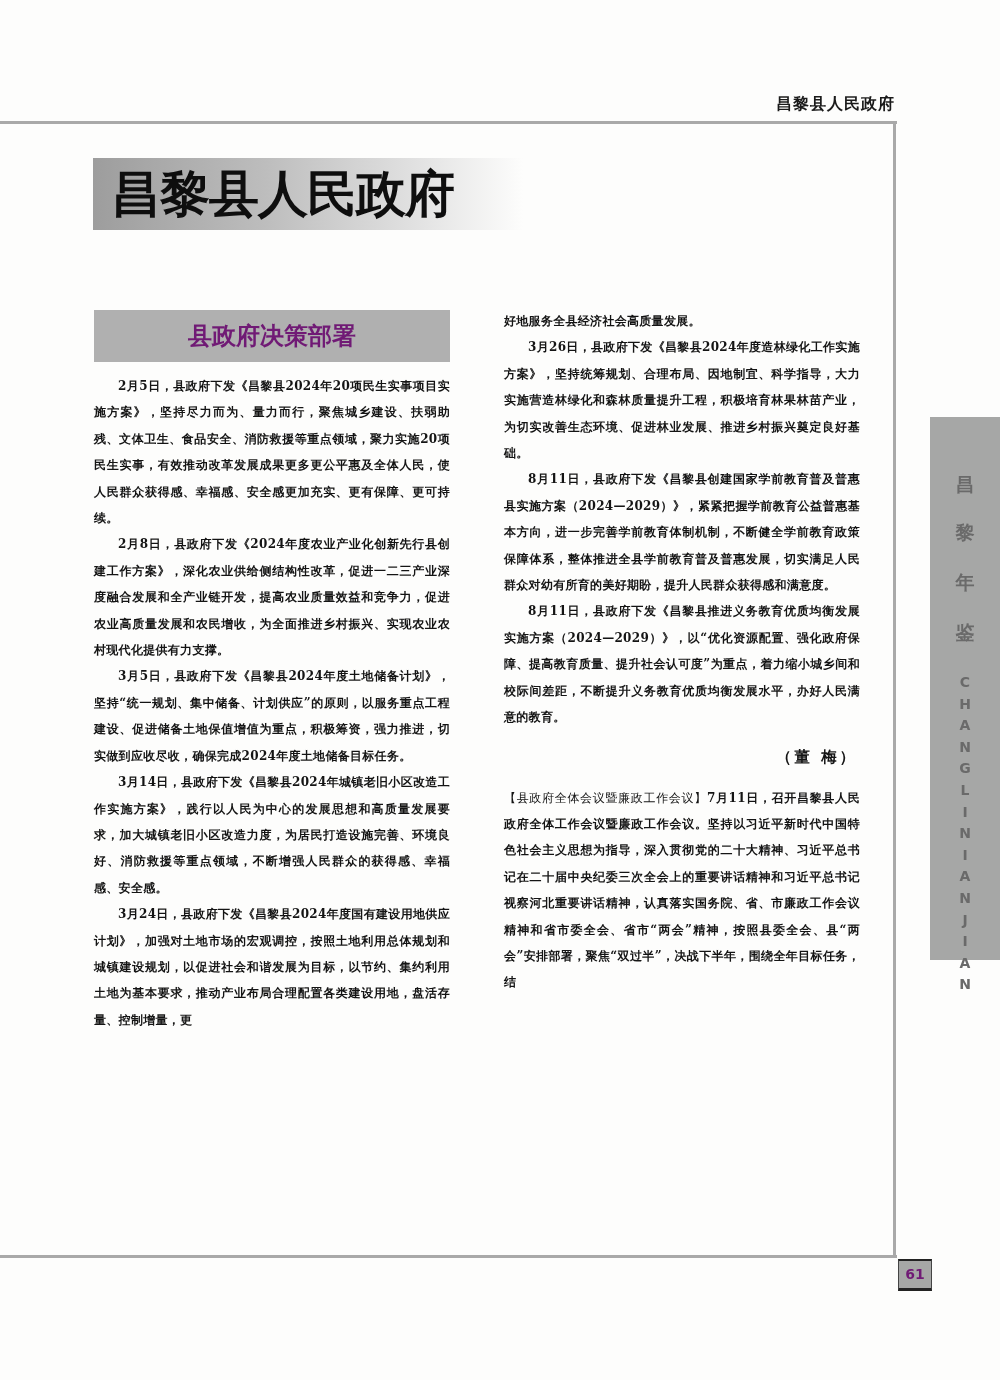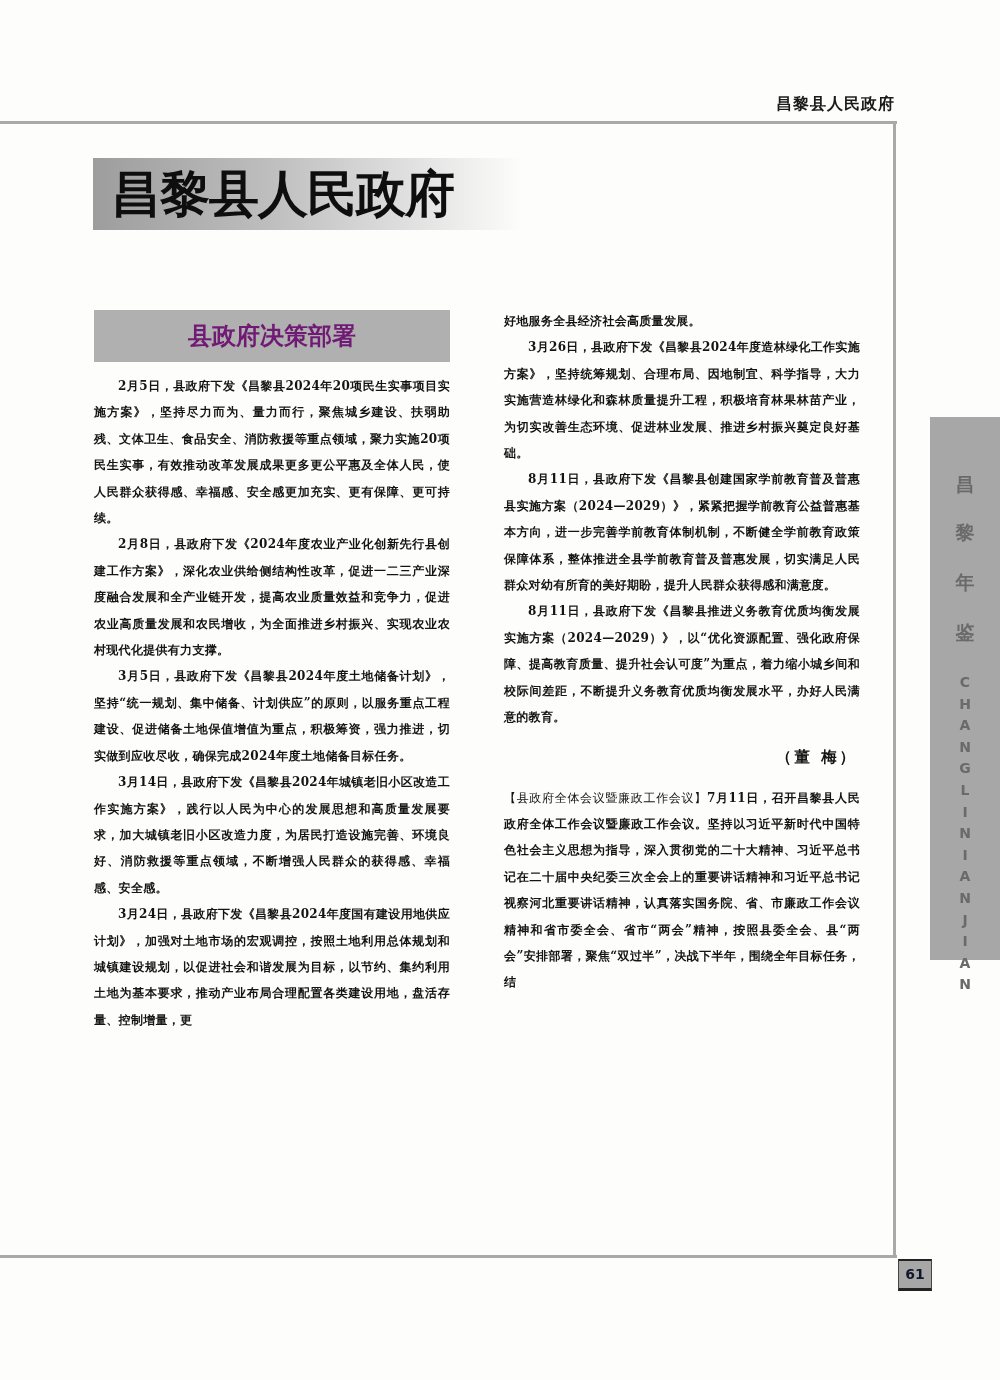--- a/index.html
+++ b/index.html
@@ -63,21 +63,21 @@
   .para.noindent { text-indent: 0; }
   .credit {
     text-align: right; font-size: 15.4px; font-weight: bold; line-height: 28px;
     margin: 12px 0 14px 0; letter-spacing: 3px; padding-right: 2px;
   }
   .page-number {
     position: absolute; left: 898px; top: 1259px; width: 32px; height: 27px;
     background: #a6a7a6; border-top: 2px solid #222; border-bottom: 3px solid #222;
     border-left: 1px solid #444; border-right: 1px solid #444;
     font-family: "DejaVu Sans", "Liberation Sans", sans-serif;
-    font-size: 14px; font-weight: bold; text-align: center; line-height: 27px; color: #0f172a;
+    font-size: 14px; font-weight: bold; text-align: center; line-height: 27px; color: #701a75;
   }
   .meeting-label { font-weight: normal; }
 </style>
 </head>
 <body>
 
 <div class="running-head">昌黎县人民政府</div>
 
 <div class="frame-top"></div>
 <div class="frame-right"></div>

